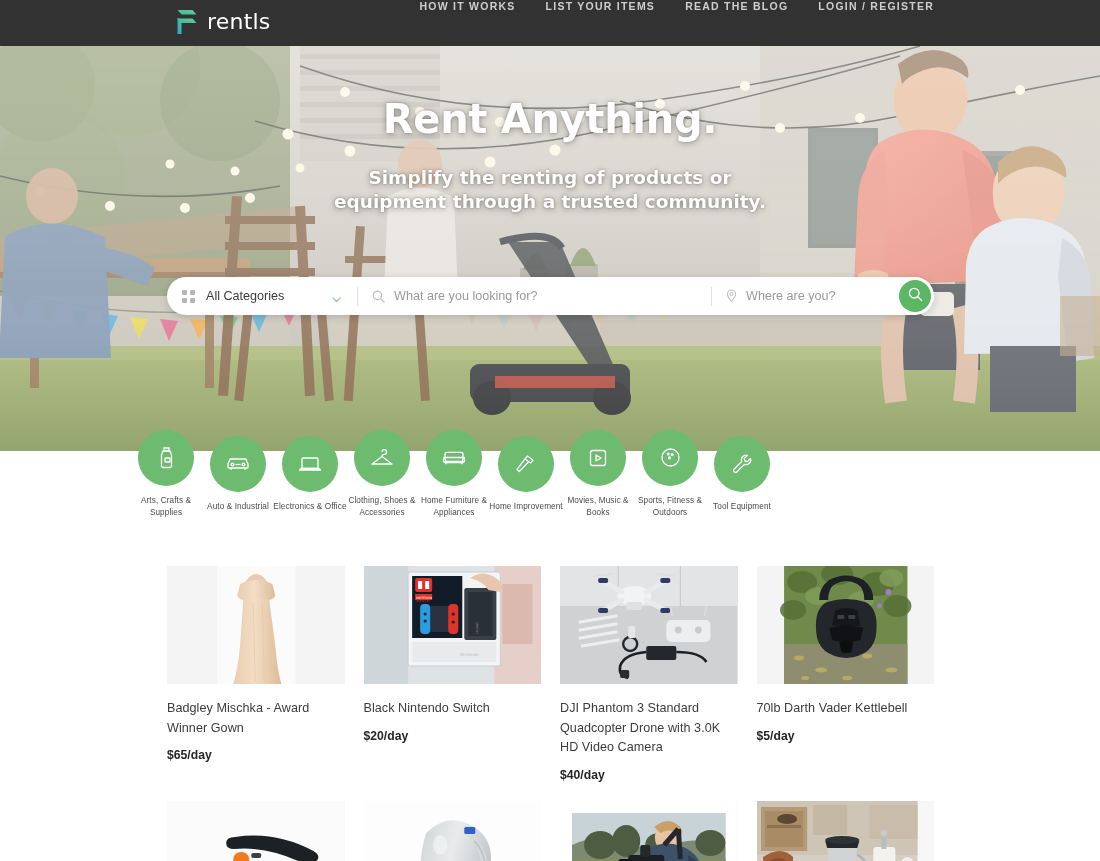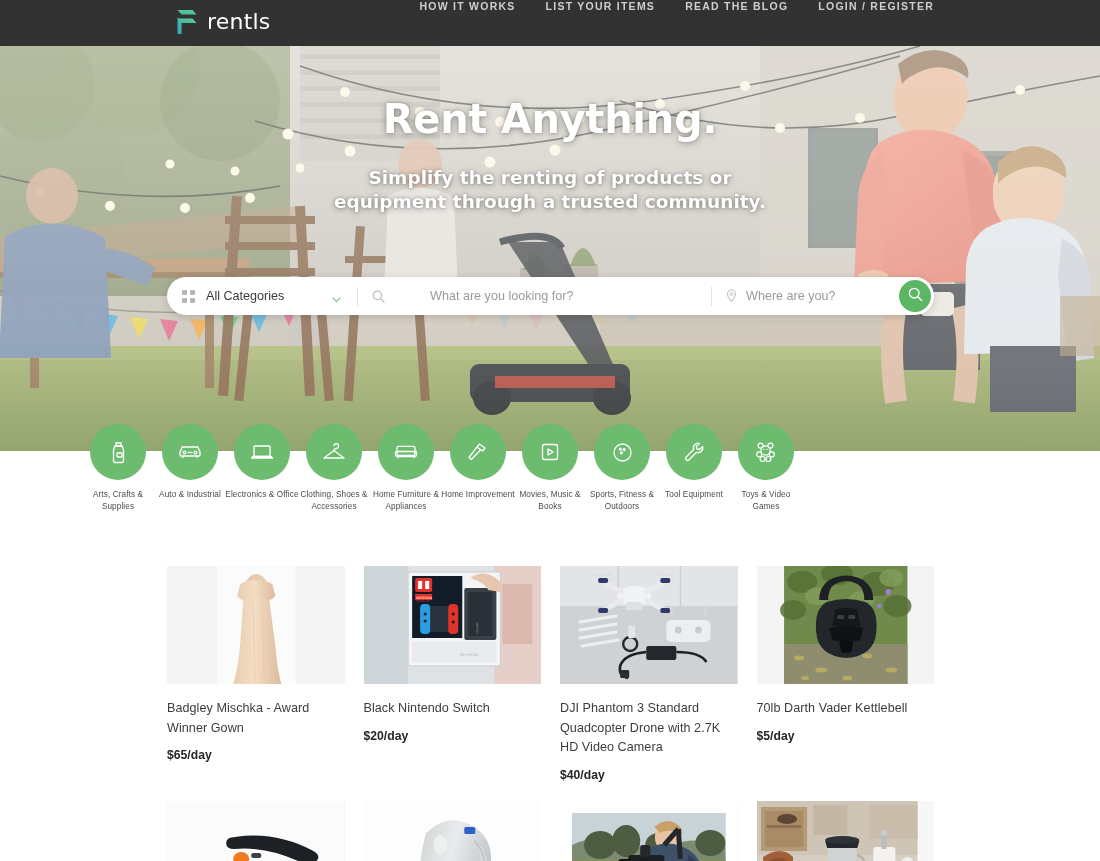--- a/index.html
+++ b/index.html
@@ -75,21 +75,21 @@
   .searchbar {
     position: absolute; left: 167px; top: 277px;
     width: 767px; height: 38px;
     background: #ffffff; border-radius: 19px;
     box-shadow: 0 2px 9px rgba(0,0,0,0.16);
     display: flex; align-items: center; z-index: 30;
   }
   .sb-seg { display: flex; align-items: center; height: 45px; position: relative; }
   .sb-cat { width: 190px; padding-left: 15px; cursor: pointer; }
   .sb-div { width: 1px; height: 19px; background: #e2e2e2; }
-  .sb-what { flex: 1 1 auto; padding-left: 14px; min-width: 0; gap: 36px; }
+  .sb-what { flex: 1 1 auto; padding-left: 14px; min-width: 0; }
   .sb-where { width: 222px; padding-left: 14px; }
   .sb-icon { flex: 0 0 auto; display: flex; align-items: center; justify-content: center; }
   .sb-label {
     font-size: 12.6px; color: #3b3b3b; margin-left: 11px; white-space: nowrap;
   }
   .sb-ph {
     font-size: 12.6px; color: #9b9b9b; margin-left: 9px; white-space: nowrap;
     border: 0; outline: none; background: transparent; width: 100%;
     font-family: "Liberation Sans", sans-serif;
   }
@@ -97,24 +97,25 @@
   .sb-chev { position: absolute; right: 16px; top: 15px; }
   .sb-go {
     position: absolute; right: 3px; top: 3px;
     width: 32px; height: 32px; border-radius: 50%;
     background: #5cb764; border: none; cursor: pointer;
     display: flex; align-items: center; justify-content: center;
   }
 
   
   .cats {
-    position: absolute; left: 4px; top: 424px;
+    position: absolute; left: 16px; top: 424px;
     width: 876px; height: 100px;
     display: flex; justify-content: center; gap: 0;
     z-index: 25;
+    align-items: center;
   }
   .cat {
     width: 72px; margin: 0 0px; text-align: center; cursor: pointer;
     display: flex; flex-direction: column; align-items: center;
   }
   .cat-circle {
     width: 56px; height: 56px; border-radius: 50%;
     background: #6cbb6e;
     display: flex; align-items: center; justify-content: center;
     flex: 0 0 auto;
@@ -526,36 +527,20 @@
 
     <div class="cat">
       <div class="cat-circle">
         <svg width="26" height="26" viewBox="0 0 26 26" fill="none" stroke="#fff" stroke-width="1.3" stroke-linejoin="round" stroke-linecap="round">
           <path d="M18.5 4.5 a4.6 4.6 0 0 0 -5.8 6 L5 18.2 a1.6 1.6 0 0 0 0 2.3 l0.5 0.5 a1.6 1.6 0 0 0 2.3 0 l7.7 -7.7 a4.6 4.6 0 0 0 6 -5.8 l-3 3 l-2.7 -0.5 l-0.5 -2.7 z"></path>
         </svg>
       </div>
       <div class="cat-label">Tool Equipment</div>
     </div>
 
-    <div class="cat">
-      <div class="cat-circle">
-        <svg width="26" height="26" viewBox="0 0 26 26" fill="none" stroke="#fff" stroke-width="1.2" stroke-linejoin="round">
-          <circle cx="7.6" cy="6.6" r="2.5"></circle>
-            <circle cx="17.4" cy="6.6" r="2.5"></circle>
-          <circle cx="12.5" cy="11.5" r="4.6"></circle>
-          <circle cx="6.2" cy="15.4" r="2.5"></circle>
-            <circle cx="18.8" cy="15.4" r="2.5"></circle>
-          <circle cx="9.6" cy="20" r="2.5"></circle>
-            <circle cx="15.4" cy="20" r="2.5"></circle>
-          <circle cx="11" cy="10.4" r="0.7" fill="#fff" stroke="none"></circle>
-          <circle cx="14" cy="10.4" r="0.7" fill="#fff" stroke="none"></circle>
-        </svg>
-      </div>
-      <div class="cat-label">Toys &amp; Video Games</div>
-    </div>
 
   </div>
 
   <div class="grid">
 
     <div class="card">
       <div class="card-img">
         <svg viewBox="0 0 177 118" preserveAspectRatio="none">
           <rect width="177" height="118" fill="#f4f4f4"></rect>
           <rect x="50" y="0" width="78" height="118" fill="#fbfbfb"></rect>
@@ -651,21 +636,21 @@
           <line x1="144" y1="50" x2="146" y2="40" stroke="#d8dadc" stroke-width="2"></line>
 
           <rect x="86" y="80" width="30" height="14" rx="2" fill="#24282c"></rect>
           <path d="M86 86 q-22 2 -26 14 q-2 10 8 12" stroke="#1d2023" stroke-width="2.6" fill="none"></path>
           <path d="M116 86 q24 0 30 10" stroke="#1d2023" stroke-width="2.6" fill="none"></path>
           <rect x="60" y="104" width="9" height="8" rx="1.5" fill="#2a2d30"></rect>
           <circle cx="70" cy="78" r="7" stroke="#26292c" stroke-width="2.4" fill="none"></circle>
           <rect x="68" y="60" width="7" height="12" rx="1.5" fill="#e4e6e8"></rect>
         </svg>
       </div>
-      <div class="card-title">DJI Phantom 3 Standard Quadcopter Drone with 2.7K HD Video Camera</div>
+      <div class="card-title">DJI Phantom 3 Standard Quadcopter Drone with 3.0K HD Video Camera</div>
       <div class="card-price">$40/day</div>
     </div>
 
     <div class="card">
       <div class="card-img">
         <svg viewBox="0 0 177 118" preserveAspectRatio="none">
           <rect width="177" height="118" fill="#f4f4f4"></rect>
           <rect x="27" y="0" width="123" height="118" fill="#6f8a4a"></rect>
           <g fill="#567037" opacity="0.85">
             <ellipse cx="45" cy="16" rx="15" ry="11"></ellipse>

